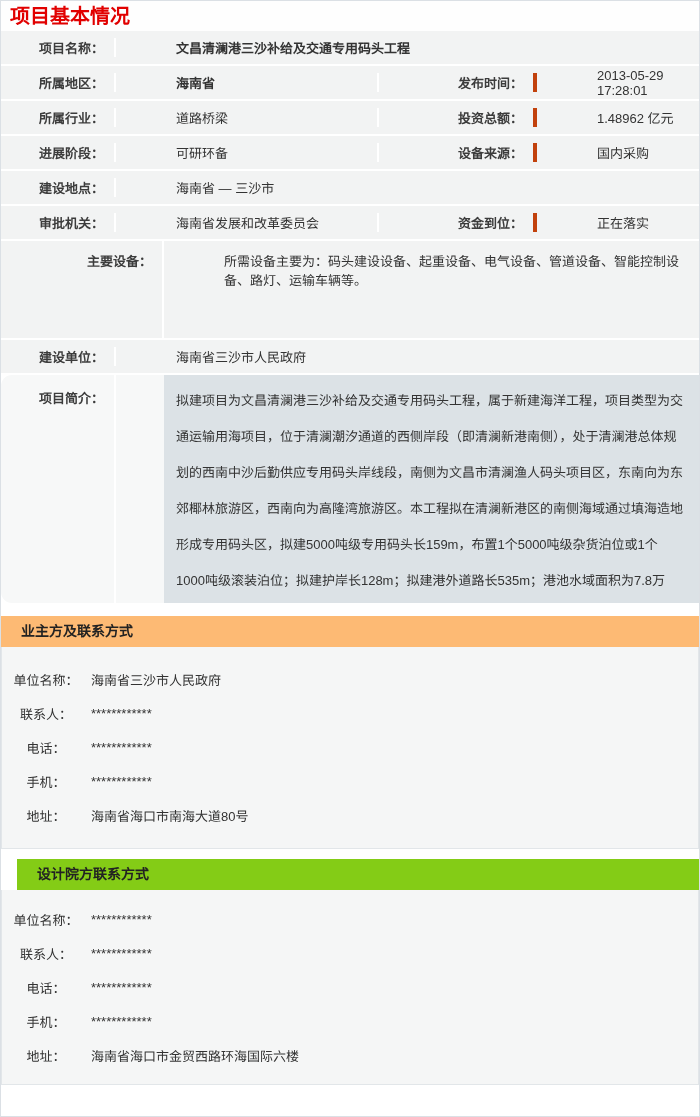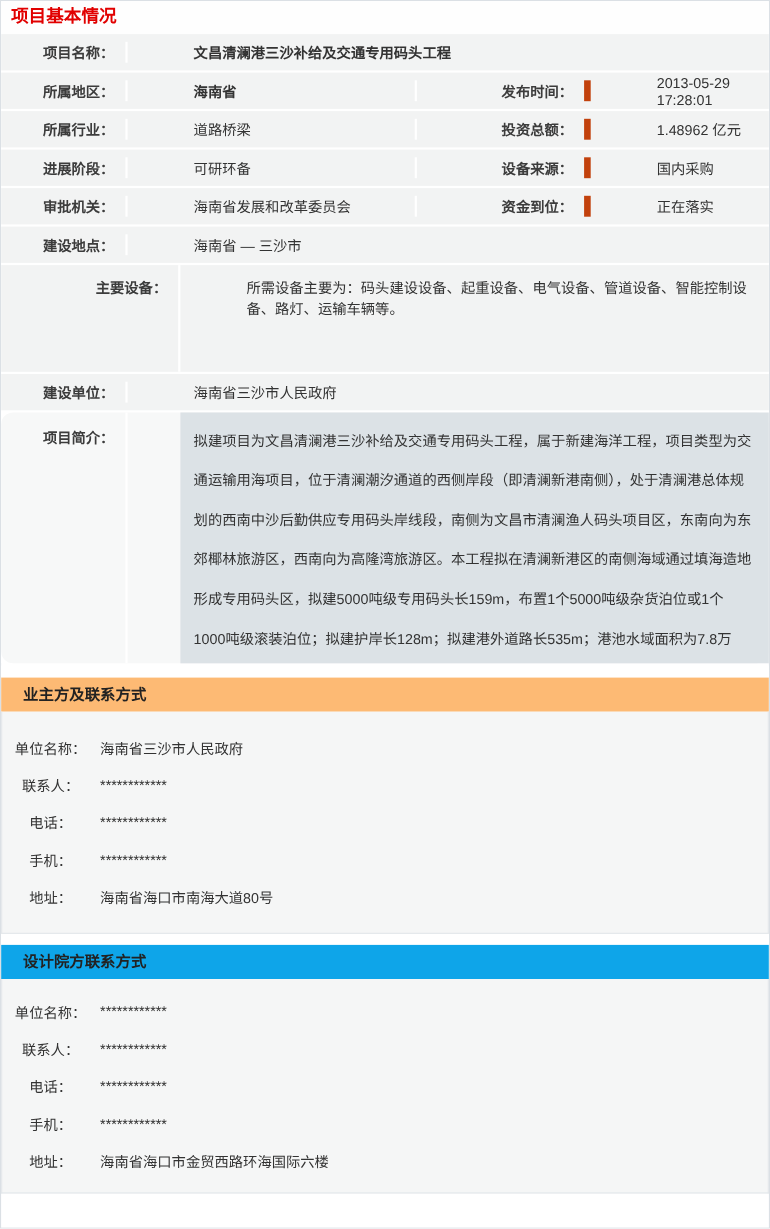--- a/index.html
+++ b/index.html
@@ -15,21 +15,21 @@
     min-height: 1117px;
     border: 1px solid #dbe0e5;
     background: #ffffff;
     overflow: hidden;
   }
   
   .sec1-title {
     height: 30px;
     line-height: 30px;
     padding-left: 9px;
-    font-size: 16px;
+    font-size: 20px;
     font-weight: bold;
     color: #e10000;
     background: #fefefe;
   }
   .ptable { background: #ffffff; }
   .trow {
     display: flex;
     background: #f2f3f3;
     margin-bottom: 2px;
     min-height: 33px;
@@ -53,21 +53,21 @@
     padding-left: 12px;
     border-right: 2px solid #ffffff;
   }
   .cell-label2 {
     width: 110px;
     flex: none;
     text-align: right;
     padding-right: 10px;
     font-weight: bold;
     color: #3c3c3c;
-    border-right: 6px solid #c2410c;
+    border-right: 4px solid #c2410c;
   }
   .row-equip { height: 97px; align-items: flex-start; padding-left: 48px; }
   .row-equip .cell-label,
   .row-equip .cell-val { padding-top: 10px; }
   .row-equip .cell-label { height: 100%; }
   .row-intro { height: 228px; align-items: stretch; background: #f7f8f8; border-radius: 11px; }
   .row-intro .cell-label { padding-top: 13px; }
   .row-intro .cell-val {
     background: #dce2e6;
     line-height: 36px;
@@ -78,21 +78,21 @@
   .sec-gap { height: 11px; background: #ffffff; }
   .sec-header {
     height: 31px;
     line-height: 31px;
     padding-left: 20px;
     font-size: 14px;
     font-weight: bold;
     color: #222222;
   }
   .owner-header { background: #fdba74; }
-  .designer-header { background: #0ea5e9; }
+  .designer-header { background: #84cc16; margin-left: 16px; }
   .sec-body {
     background: #f5f6f6;
     border: 1px solid #e2e6e9;
     border-top: none;
     padding: 15px 0 16px 0;
   }
   .c-line { display: flex; height: 34px; align-items: center; }
   .c-label { width: 88px; flex: none; text-align: center; color: #333333; }
   .c-value { padding-left: 1px; color: #333333; }
   .serif { font-family: "Liberation Serif", "DejaVu Serif", serif; font-size: 14px; }
@@ -127,31 +127,31 @@
       </div>
 
       <div class="trow">
         <div class="cell cell-label">进展阶段：</div>
         <div class="cell cell-val-fixed">可研环备</div>
         <div class="cell cell-label2">设备来源：</div>
         <div class="cell cell-val">国内采购</div>
       </div>
 
       <div class="trow">
+        <div class="cell cell-label">建设地点：</div>
+        <div class="cell cell-val">海南省 — 三沙市</div>
+      </div>
+
+      <div class="trow">
         <div class="cell cell-label">审批机关：</div>
         <div class="cell cell-val-fixed">海南省发展和改革委员会</div>
         <div class="cell cell-label2">资金到位：</div>
         <div class="cell cell-val">正在落实</div>
       </div>
 
-      <div class="trow">
-        <div class="cell cell-label">建设地点：</div>
-        <div class="cell cell-val">海南省 — 三沙市</div>
-      </div>
-
       <div class="trow row-equip">
         <div class="cell cell-label">主要设备：</div>
         <div class="cell cell-val">所需设备主要为：码头建设设备、起重设备、电气设备、管道设备、智能控制设备、路灯、运输车辆等。</div>
       </div>
 
       <div class="trow">
         <div class="cell cell-label">建设单位：</div>
         <div class="cell cell-val">海南省三沙市人民政府</div>
       </div>
 

